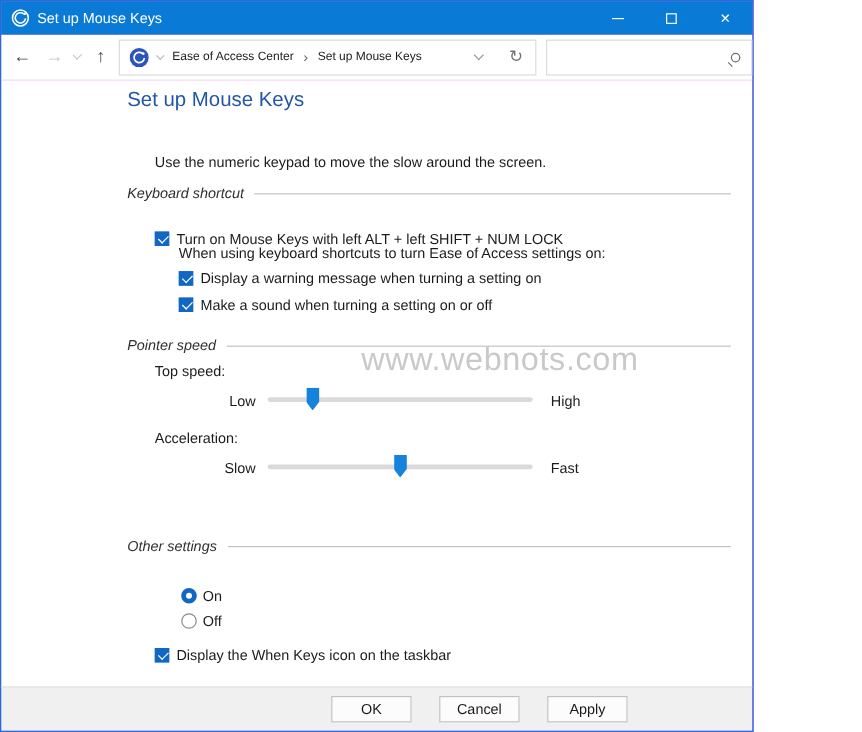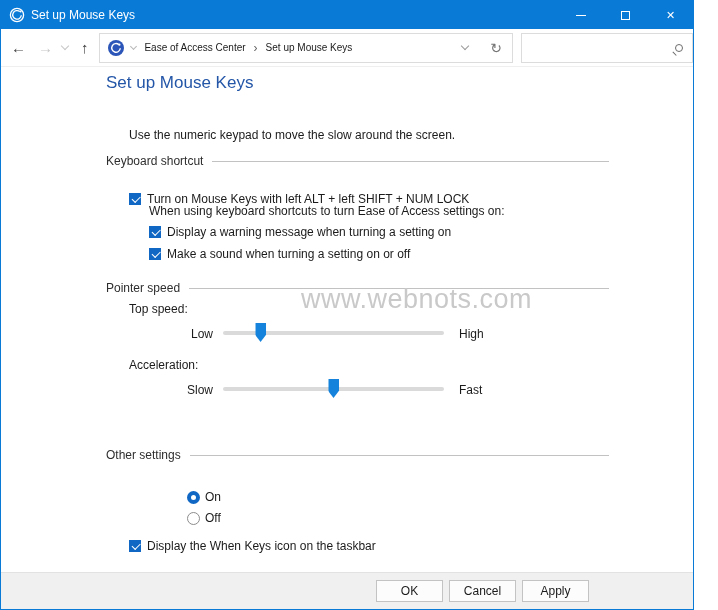--- a/index.html
+++ b/index.html
@@ -1,19 +1,19 @@
 <!DOCTYPE html>
 <html style="--titlebar: #0a7ad7; --accent: #1168c4; --slider_thumb: #1583dc; --heading: #2456a8;"><head>
 <meta charset="utf-8">
 <style>
   * { margin:0; padding:0; box-sizing:border-box; }
   html,body { background:#fff; }
   body { font-family:"Liberation Sans", sans-serif; width:718px; }
 
-  .window { position:relative; width:694px; height:610px; background:#d946ef;
+  .window { position:relative; width:628px; height:610px; background:#d946ef;
             border:1px solid var(--titlebar,#0a7ad7); overflow:hidden; }
 
   
   .titlebar { height:28px; background:var(--titlebar,#0a7ad7); display:flex; align-items:center; }
   .titlebar .app-icon { margin-left:8px; width:16px; height:16px; flex:none; }
   .titlebar .title { color:#fff; font-size:12px; margin-left:6px; white-space:nowrap; }
   .win-controls { margin-left:auto; display:flex; height:100%; }
   .win-btn { width:45px; height:100%; display:flex; align-items:center; justify-content:center;
              color:#fff; font-size:11px; cursor:default; }
   .min-dash { width:10px; height:1px; background:#fff; display:block; }
@@ -53,41 +53,41 @@
   .abs { position:absolute; white-space:nowrap; }
   .heading { left:105px; top:6px; font-size:17px; color:var(--heading,#2456a8); }
 
   .cbrow { display:flex; align-items:center; }
   .cb { width:12px; height:12px; border:1px solid #8c8c8c; background:#fff; position:relative;
         flex:none; margin-right:6px; }
   .cb.checked { background:var(--accent,#1168c4); border-color:var(--accent,#1168c4); }
   .cb.checked::after { content:""; position:absolute; left:1.5px; top:2px; width:7px; height:3.5px;
         border-left:1.6px solid #fff; border-bottom:1.6px solid #fff; transform:rotate(-45deg); }
 
-  .radiorow { display:flex; align-items:flex-end;margin-left:36px; }
+  .radiorow { display:flex; align-items:flex-start; }
   .radio { width:13px; height:13px; border-radius:50%; border:1px solid #8c8c8c; background:#fff;
            flex:none; margin-right:5px; }
   .radio.selected { border:4px solid var(--accent,#1168c4); }
 
-  .section { display:flex; align-items:center; left:105px; width:503px; }
+  .section { display:flex; align-items:center; left:105px; width:503px;font-style:italic; }
   .section-label { color:#2e2e2e; margin-right:9px; }
   .section-line { flex:1; height:1px; background:#c2c2c2; }
 
   .slider-track { position:absolute; width:221px; height:4px; background:#dadada; border-radius:2px; }
   .slider-thumb { position:absolute; top:-8px; width:11px; height:19px;
                   background:var(--slider_thumb,#1583dc);
                   clip-path:polygon(0 0,100% 0,100% 62%,50% 100%,0 62%); transform:translateX(-50%); }
   .slider-min { text-align:right; width:62px; left:150px; }
 
   .watermark { left:300px; top:217px; font-size:27px; color:#c9c9c9; letter-spacing:0.5px; }
 
   
   .footer { position:absolute; left:0; right:0; bottom:0; height:37px; background:#f0f0f0;
             border-top:1px solid #e2e2e2; }
-  .footer-btns { position:absolute; right:104px; top:7px; display:flex; gap:6px; }
+  .footer-btns { position:absolute; right:104px; top:7px; display:flex; gap:23px; }
   .btn { width:67px; height:22px; background:#fcfcfc; border:1px solid #c3c3c3; font-size:12px;
          color:#1b1b1b; display:flex; align-items:center; justify-content:center; }
 </style>
 </head>
 <body>
 
 <div class="window">
 
   <div class="titlebar">
     <svg class="app-icon" viewBox="0 0 16 16">

